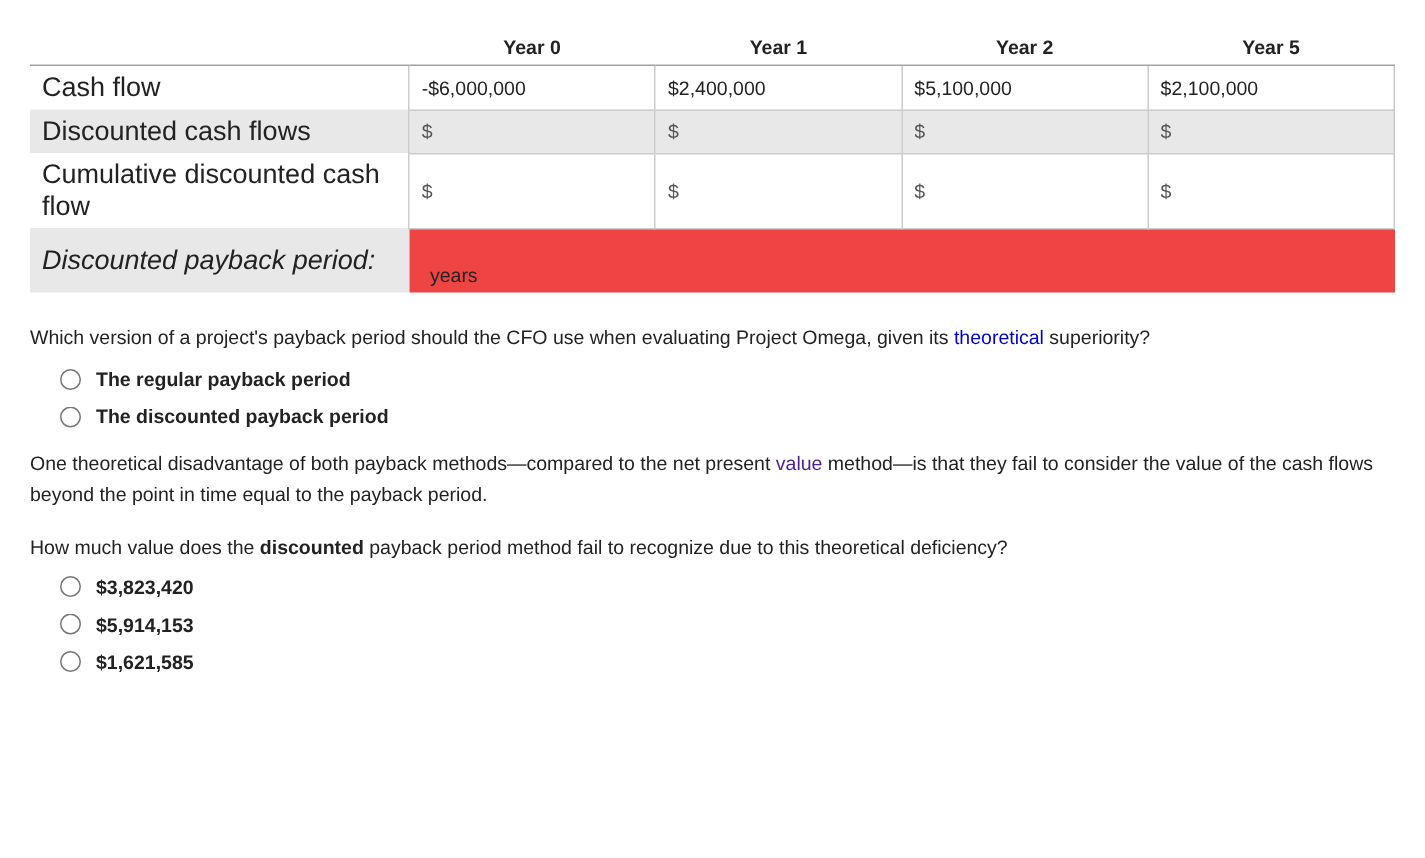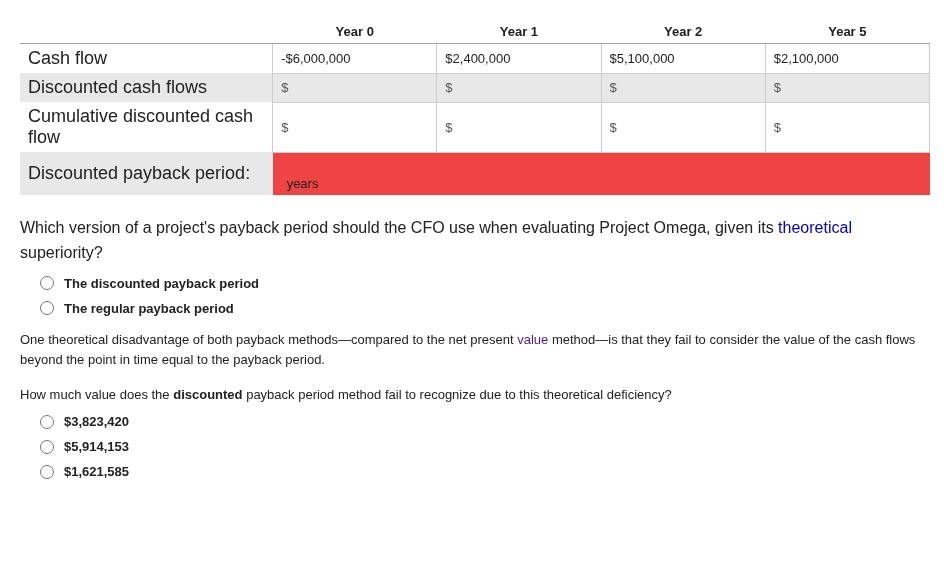--- a/index.html
+++ b/index.html
@@ -78,40 +78,41 @@
     }
 
     
     .payback-row td {
       background: #e8e8e8;
       border: none;
     }
     .payback-row .row-label {
       background: #e8e8e8;
       font-weight: normal;
+      font-style: italic;
     }
     .payback-input {
       width: 80px;
       border: 1px solid #aaa;
       padding: 2px 4px;
       background: #fff;
       font-size: 13px;
     }
     .years-label {
       margin-left: 6px;
       font-size: 13px;
     }
 
     
     .question-block {
       margin: 18px 0 10px 0;
       line-height: 1.5;
     }
     .question-text {
-      font-size: 16px;
+      font-size: 13px;
       color: #222;
       line-height: 1.6;
     }
 
     
     .radio-options {
       margin: 10px 0 10px 20px;
     }
     .radio-option {
       display: flex;
@@ -141,21 +142,21 @@
       margin: 14px 0 8px 0;
       font-size: 13px;
       line-height: 1.6;
     }
 
     .dollar-options {
       margin: 8px 0 8px 20px;
     }
     .dollar-option {
       display: flex;
-      align-items: flex-end;
+      align-items: center;
       margin-bottom: 10px;
       font-size: 13px;
     }
     .dollar-option input[type="radio"] {
       margin-right: 10px;
       width: 14px;
       height: 14px;
     }
     .dollar-label-bold {
       font-weight: bold;
@@ -227,26 +228,26 @@
 </table>
 
 <div class="question-block">
   <p class="question-text">
     Which version of a project's payback period should the CFO use when evaluating Project Omega, given its <span style="color:#0000cc;">theoretical</span> superiority?
   </p>
 </div>
 
 <div class="radio-options">
   <div class="radio-option">
+    <input type="radio" name="q1" id="opt1b" style="">
+    <label for="opt1b" class="radio-label-bold">The regular payback period</label>
+  </div>
+  <div class="radio-option">
     <input type="radio" name="q1" id="opt1a" style="">
     <label for="opt1a" class="radio-label-bold">The discounted payback period</label>
-  </div>
-  <div class="radio-option">
-    <input type="radio" name="q1" id="opt1b" style="">
-    <label for="opt1b" class="radio-label-bold">The regular payback period</label>
   </div>
 </div>
 
 <div class="paragraph-block">
   <p>
     One theoretical disadvantage of both payback methods—compared to the net present <span style="color:#4c1d95;">value</span> method—is that they fail to consider the value of the cash flows beyond the point in time equal to the payback period.
   </p>
 </div>
 
 <div class="question2-block">

